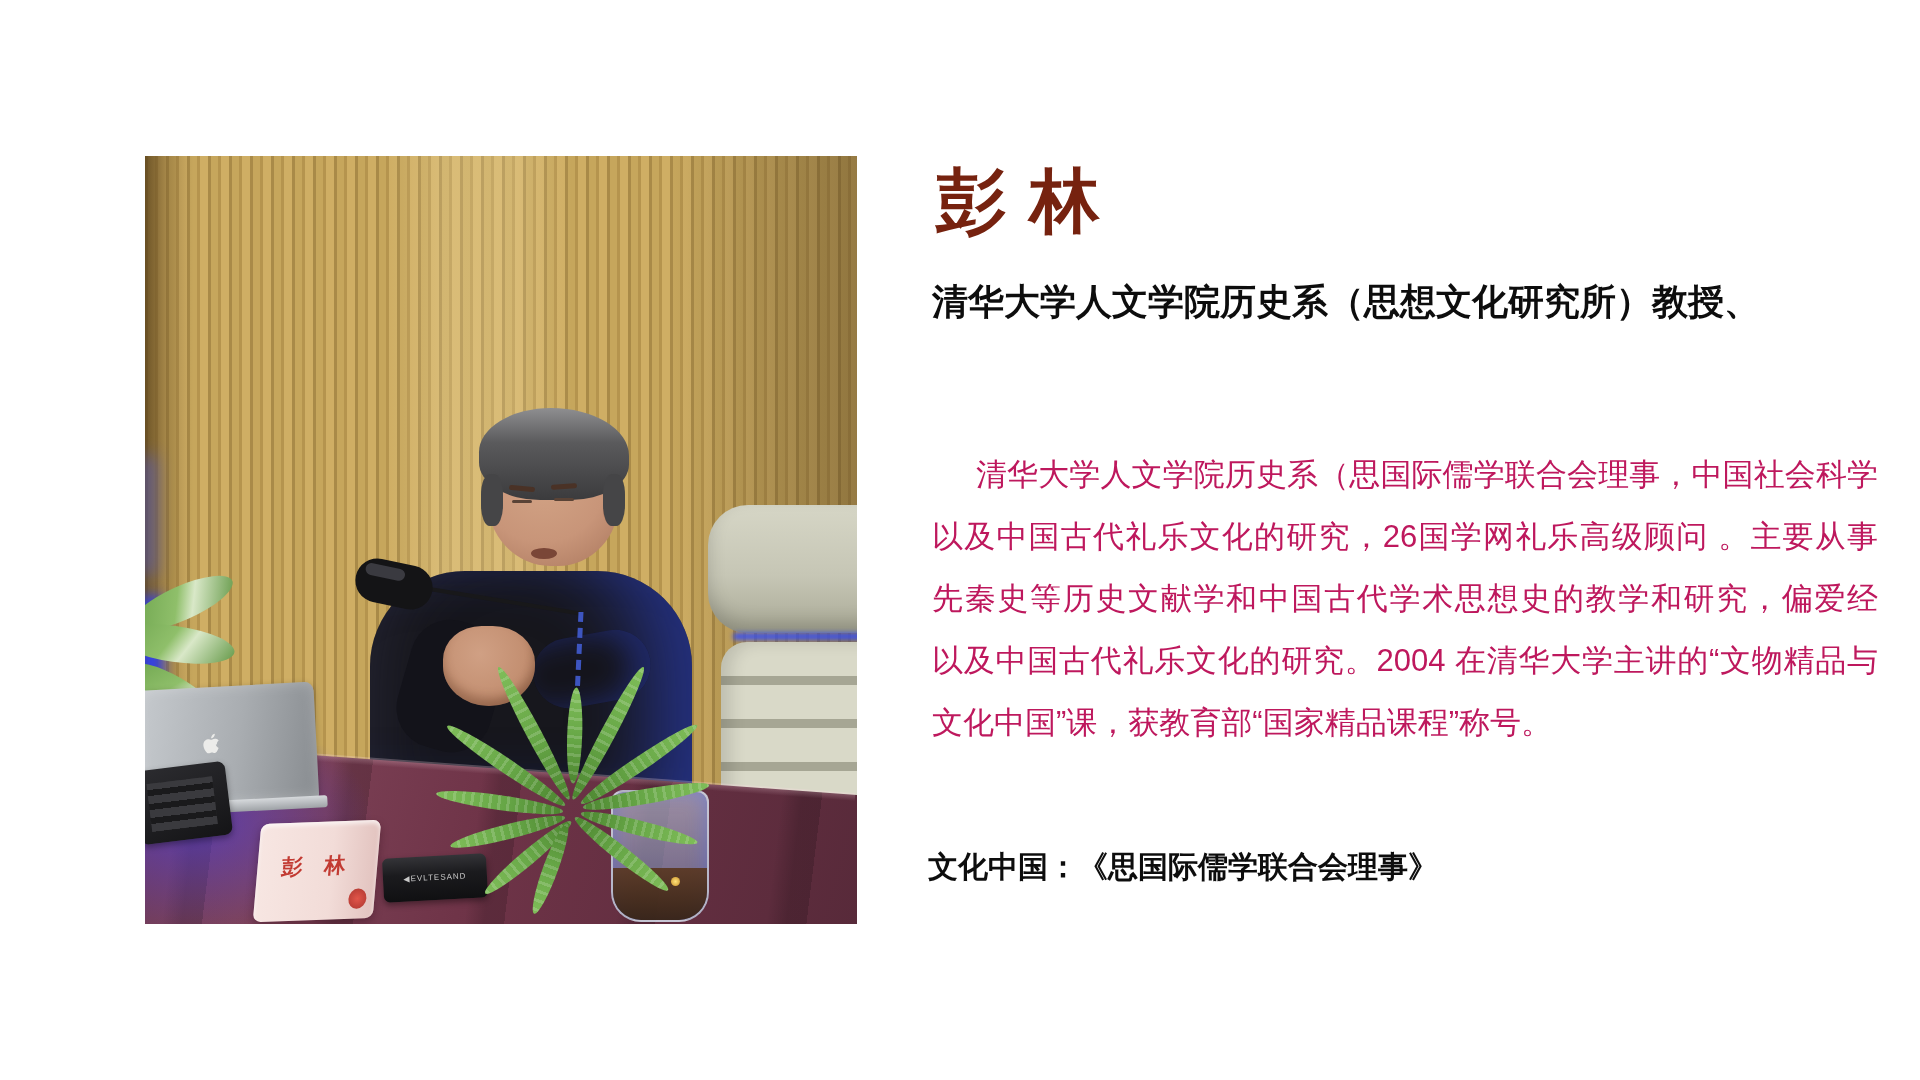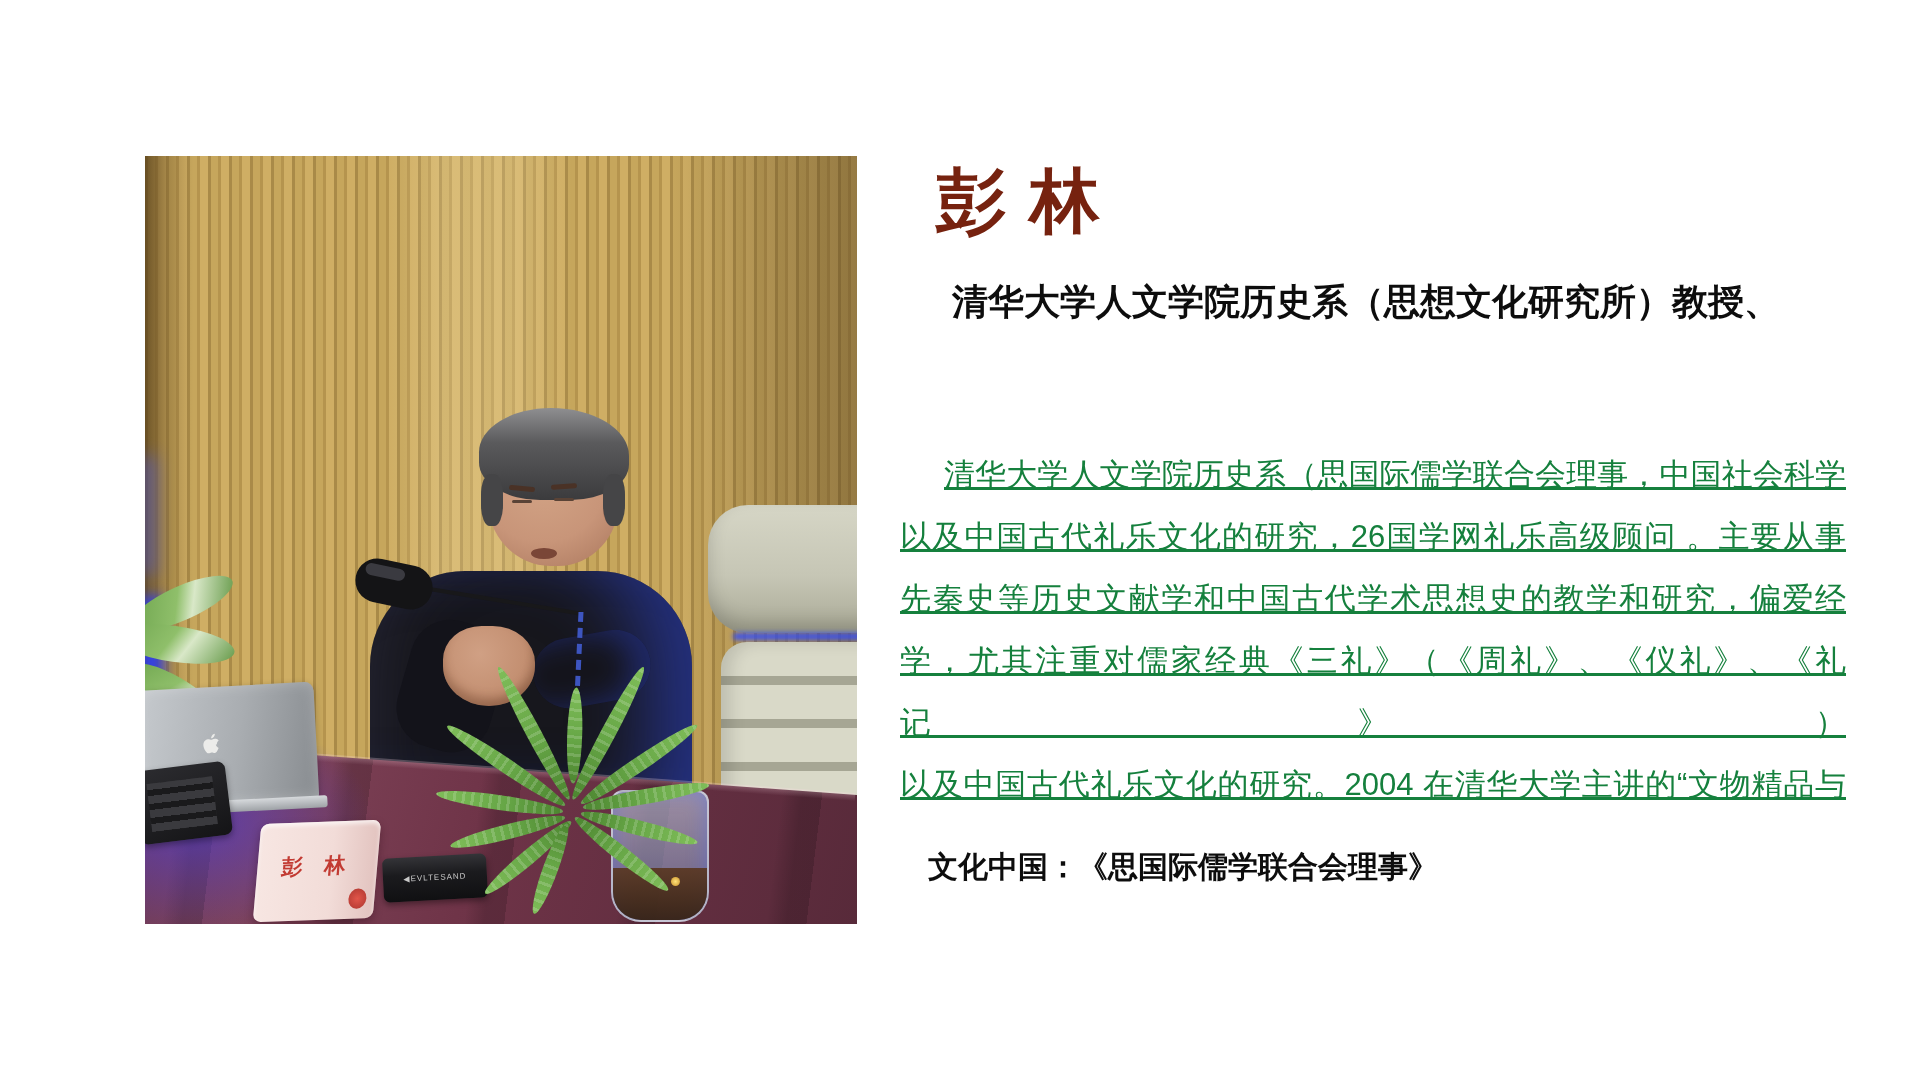--- a/index.html
+++ b/index.html
@@ -117,22 +117,22 @@
   .f6 { left:126px; top:112px; width:150px; transform:rotate(-118deg); }
   .f7 { left:122px; top:118px; width:142px; transform:rotate(-146deg); }
   .f8 { left:120px; top:124px; width:128px; transform:rotate(-172deg); }
   .f9 { left:122px; top:130px; width:118px; transform:rotate(166deg); }
   .f10 { left:128px; top:134px; width:112px; transform:rotate(140deg); }
   .f11 { left:130px; top:96px; width:96px; transform:rotate(-88deg); }
   .f12 { left:124px; top:136px; width:96px; transform:rotate(110deg); }
 
   
   .name { position:absolute; left:936px; top:163px; font-size:70px; line-height:1.1; font-weight:700; color:#76220f; letter-spacing:2px; }
-  .subtitle { position:absolute; left:932px; top:271px; font-size:36px; font-weight:700; line-height:62px; color:#0d0d0d;margin-left:20px; }
-  .bio { position:absolute; left:900px; top:444px; width:946px; font-size:31px; font-weight:500; line-height:62px; color:#15803d;text-decoration:underline; }
+  .subtitle { position:absolute; left:932px; top:271px; font-size:36px; font-weight:700; line-height:62px; color:#0d0d0d; }
+  .bio { position:absolute; left:932px; top:444px; width:946px; font-size:31px; font-weight:500; line-height:62px; color:#be185d; }
   .bio-line { text-align:justify; text-align-last:justify; text-justify:inter-character; }
   .bio-line.first { text-indent:44px; }
   .bio-line.last { text-align-last:left; }
   .lecture { position:absolute; left:928px; top:845px; font-size:30px; font-weight:700; line-height:43px; color:#0d0d0d; }
 </style>
 </head>
 <body>
 
 <div class="stage">
 
@@ -223,22 +223,22 @@
   <h1 class="name">彭 林</h1>
 
   <div class="subtitle">
     <div>清华大学人文学院历史系（思想文化研究所）教授、</div>
   </div>
 
   <div class="bio">
     <div class="bio-line first">清华大学人文学院历史系（思国际儒学联合会理事，中国社会科学</div>
     <div class="bio-line">以及中国古代礼乐文化的研究，26国学网礼乐高级顾问 。主要从事</div>
     <div class="bio-line">先秦史等历史文献学和中国古代学术思想史的教学和研究，偏爱经</div>
-    <div class="bio-line">学，尤其注重对儒家经典《三礼》（《周礼》、《仪礼》、《礼记》）</div>
     <div class="bio-line">以及中国古代礼乐文化的研究。2004 在清华大学主讲的“文物精品与</div>
+    <div class="bio-line last">文化中国”课，获教育部“国家精品课程”称号。</div>
   </div>
 
   <div class="lecture">
     <div>
       <span>文化中国：</span><span>《思国际儒学联合会理事》</span>
     </div>
   </div>
 
 </div>
 

